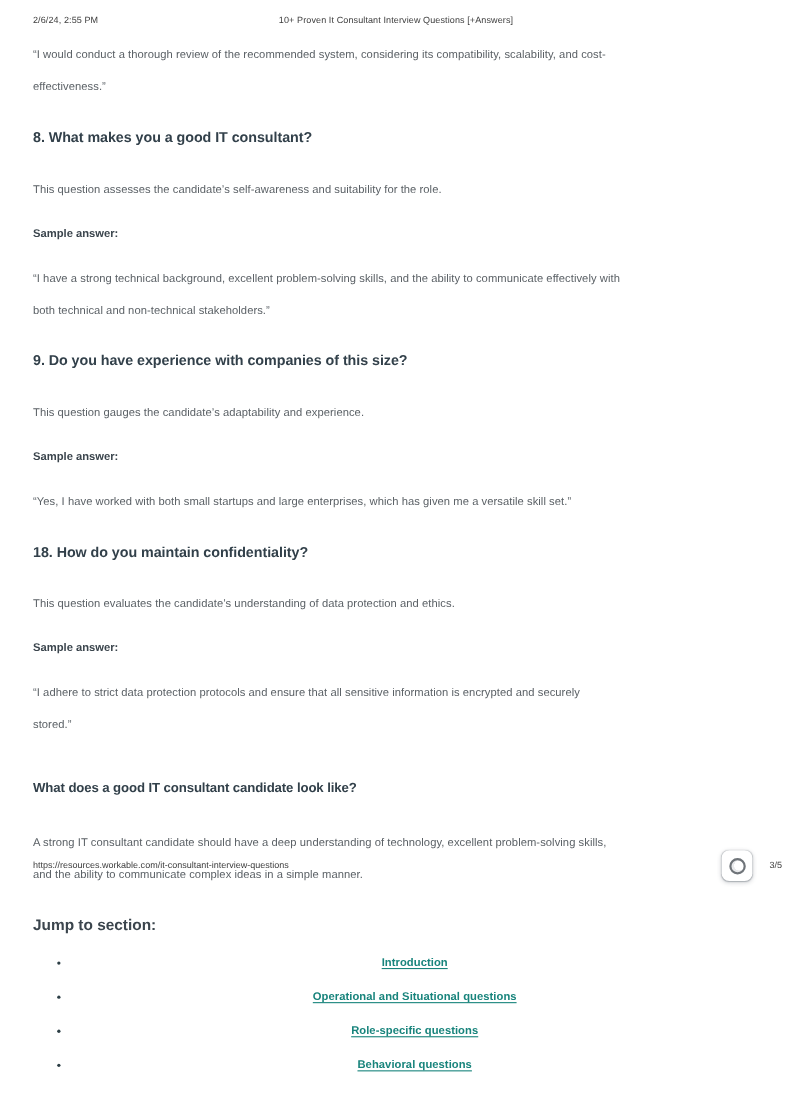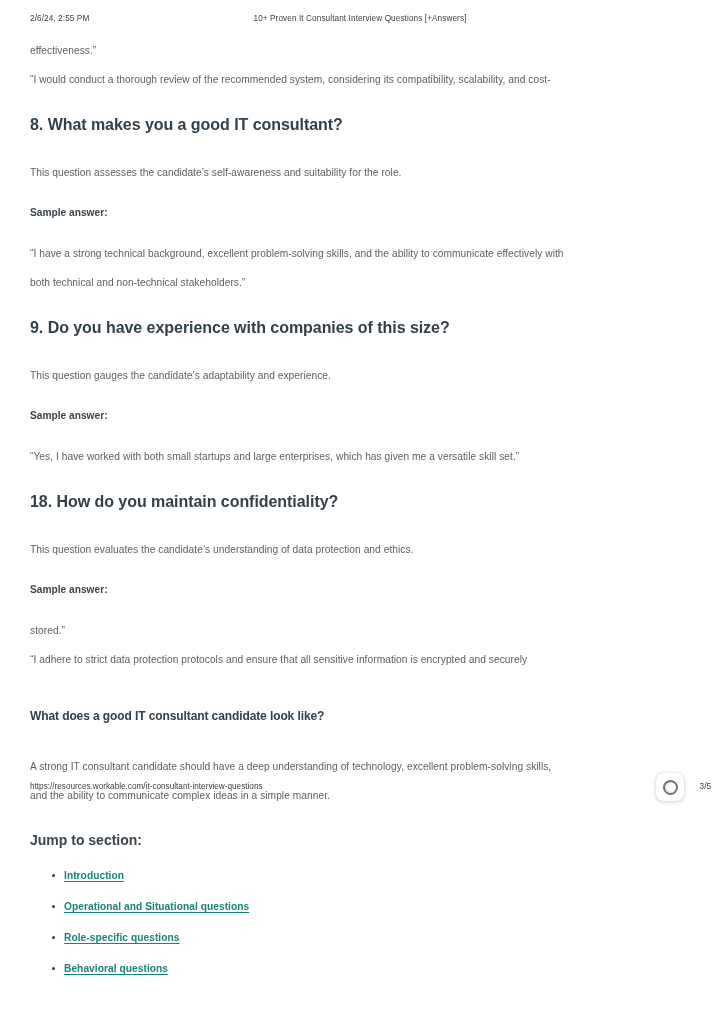--- a/index.html
+++ b/index.html
@@ -62,21 +62,21 @@
     margin: 0 0 0 0;
     font-size: 10.2px;
     line-height: 29px;
     color: #5b6166;
     letter-spacing: 0.05px;
     font-weight: 400;
   }
 
   h2.q-heading {
     margin: 0;
-    font-size: 16px;
+    font-size: 13px;
     line-height: 30px;
     font-weight: 700;
     color: #32404a;
     letter-spacing: -0.05px;
   }
 
   h2.section-heading {
     margin: 0;
     font-size: 12px;
     line-height: 32px;
@@ -116,20 +116,21 @@
   .sp-18 { height: 18px; }
   .sp-20 { height: 20px; }
   .sp-26 { height: 26px; }
   .sp-30 { height: 30px; }
 
   
   ul.jump-list {
     margin: 6px 0 0 0;
     padding: 0 0 0 34px;
     list-style: none;
+    text-align: center;
   }
   ul.jump-list li {
     position: relative;
     height: 31px;
     line-height: 31px;
     font-size: 10.2px;
   }
   ul.jump-list li::before {
     content: "";
     position: absolute;
@@ -200,22 +201,22 @@
 
 <div class="page">
 
   <div class="print-header">
     <span class="ph-date">2/6/24, 2:55 PM</span>
     <span class="ph-title">10+ Proven It Consultant Interview Questions [+Answers]</span>
   </div>
 
   <div class="content">
 
+    <p class="body-text">“I would conduct a thorough review of the recommended system, considering its compatibility, scalability, and cost-</p>
     <p class="body-text">effectiveness.”</p>
-    <p class="body-text">“I would conduct a thorough review of the recommended system, considering its compatibility, scalability, and cost-</p>
 
     <div class="sp-16"></div>
 
     <h2 class="q-heading">8. What makes you a good IT consultant?</h2>
     <div class="sp-18"></div>
     <p class="body-text">This question assesses the candidate’s self-awareness and suitability for the role.</p>
     <div class="sp-12"></div>
     <p class="sample-label">Sample answer:</p>
     <div class="sp-12"></div>
     <p class="body-text">“I have a strong technical background, excellent problem-solving skills, and the ability to communicate effectively with</p>
@@ -232,22 +233,22 @@
     <p class="body-text">“Yes, I have worked with both small startups and large enterprises, which has given me a versatile skill set.”</p>
 
     <div class="sp-16"></div>
 
     <h2 class="q-heading">18. How do you maintain confidentiality?</h2>
     <div class="sp-18"></div>
     <p class="body-text">This question evaluates the candidate’s understanding of data protection and ethics.</p>
     <div class="sp-12"></div>
     <p class="sample-label">Sample answer:</p>
     <div class="sp-12"></div>
+    <p class="body-text">“I adhere to strict data protection protocols and ensure that all sensitive information is encrypted and securely</p>
     <p class="body-text">stored.”</p>
-    <p class="body-text">“I adhere to strict data protection protocols and ensure that all sensitive information is encrypted and securely</p>
 
     <div class="sp-26"></div>
 
     <h2 class="section-heading">What does a good IT consultant candidate look like?</h2>
     <div class="sp-20"></div>
     <p class="body-text">A strong IT consultant candidate should have a deep understanding of technology, excellent problem-solving skills,</p>
     <p class="body-text">and the ability to communicate complex ideas in a simple manner.</p>
 
     <div class="sp-16"></div>
 

